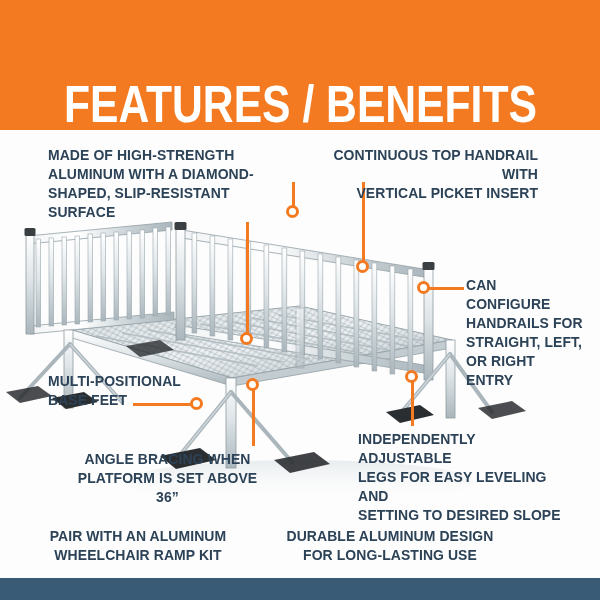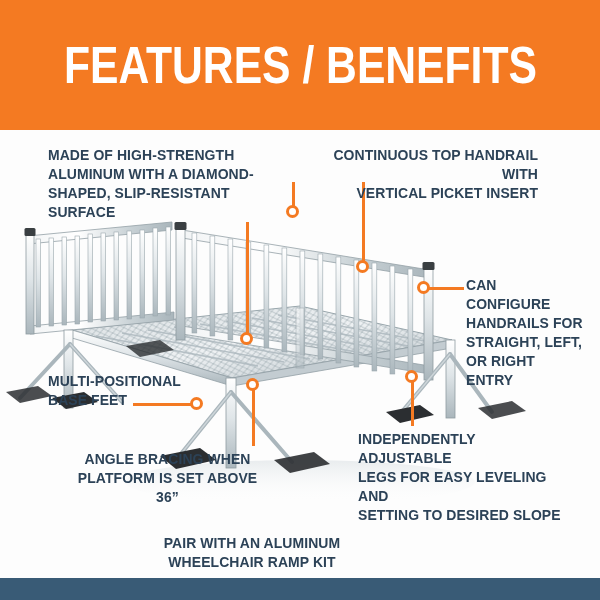--- a/index.html
+++ b/index.html
@@ -8,21 +8,21 @@
     background:#ffffff;
     font-family:"Liberation Sans",sans-serif;
     overflow:hidden;
   }
   .page{position:relative;width:600px;height:600px;background:#fdfdfd;overflow:hidden;}
 
   
   .header{
     position:absolute;left:0;top:0;width:600px;height:130px;
     background:#f47a22;
-    display:flex;align-items:center;justify-content:center;
+    display:flex;align-items:flex-end;justify-content:center;
   }
   .header-title{
     color:#ffffff;
     font-family:"Liberation Sans Narrow","Liberation Sans",sans-serif;
     font-weight:bold;
     font-size:52px;
     letter-spacing:0px;
     transform:scaleX(.82);
     transform-origin:center center;
     white-space:nowrap;
@@ -52,22 +52,22 @@
   
   .lead-v{position:absolute;width:2.5px;background:#f47a22;}
   .lead-h{position:absolute;height:2.5px;background:#f47a22;}
   .marker{
     position:absolute;width:13px;height:13px;border-radius:50%;
     border:3px solid #f47a22;background:#ffffff;box-sizing:border-box;
   }
 
   
   .bottom-row{
-    position:absolute;left:0;top:520px;width:504px;height:52px;
-    display:flex;align-items:flex-end;
+    position:absolute;left:12px;top:520px;width:504px;height:52px;
+    display:flex;align-items:center;
   }
   .bcell{
     flex:1;text-align:center;
     color:#2c4257;
     font-family:"Liberation Sans Narrow","Liberation Sans",sans-serif;
     font-weight:bold;font-size:15.5px;line-height:1.22;
     text-transform:uppercase;letter-spacing:.1px;
   }
   .bcell span{display:block;transform:scaleX(.9);}
 
@@ -273,17 +273,21 @@
     <div>INDEPENDENTLY ADJUSTABLE</div>
     <div>LEGS FOR EASY LEVELING AND</div>
     <div>SETTING TO DESIRED SLOPE</div>
   </div>
 
   <div class="bottom-row">
     <div class="bcell">
       <span>PAIR WITH AN ALUMINUM</span>
       <span>WHEELCHAIR RAMP KIT</span>
     </div>
+    <div class="bcell">
+      <span>DURABLE ALUMINUM DESIGN</span>
+      <span>FOR LONG-LASTING USE</span>
+    </div>
   </div>
 
   <div class="footer-bar"></div>
 
 </div>
 
 </body></html>

